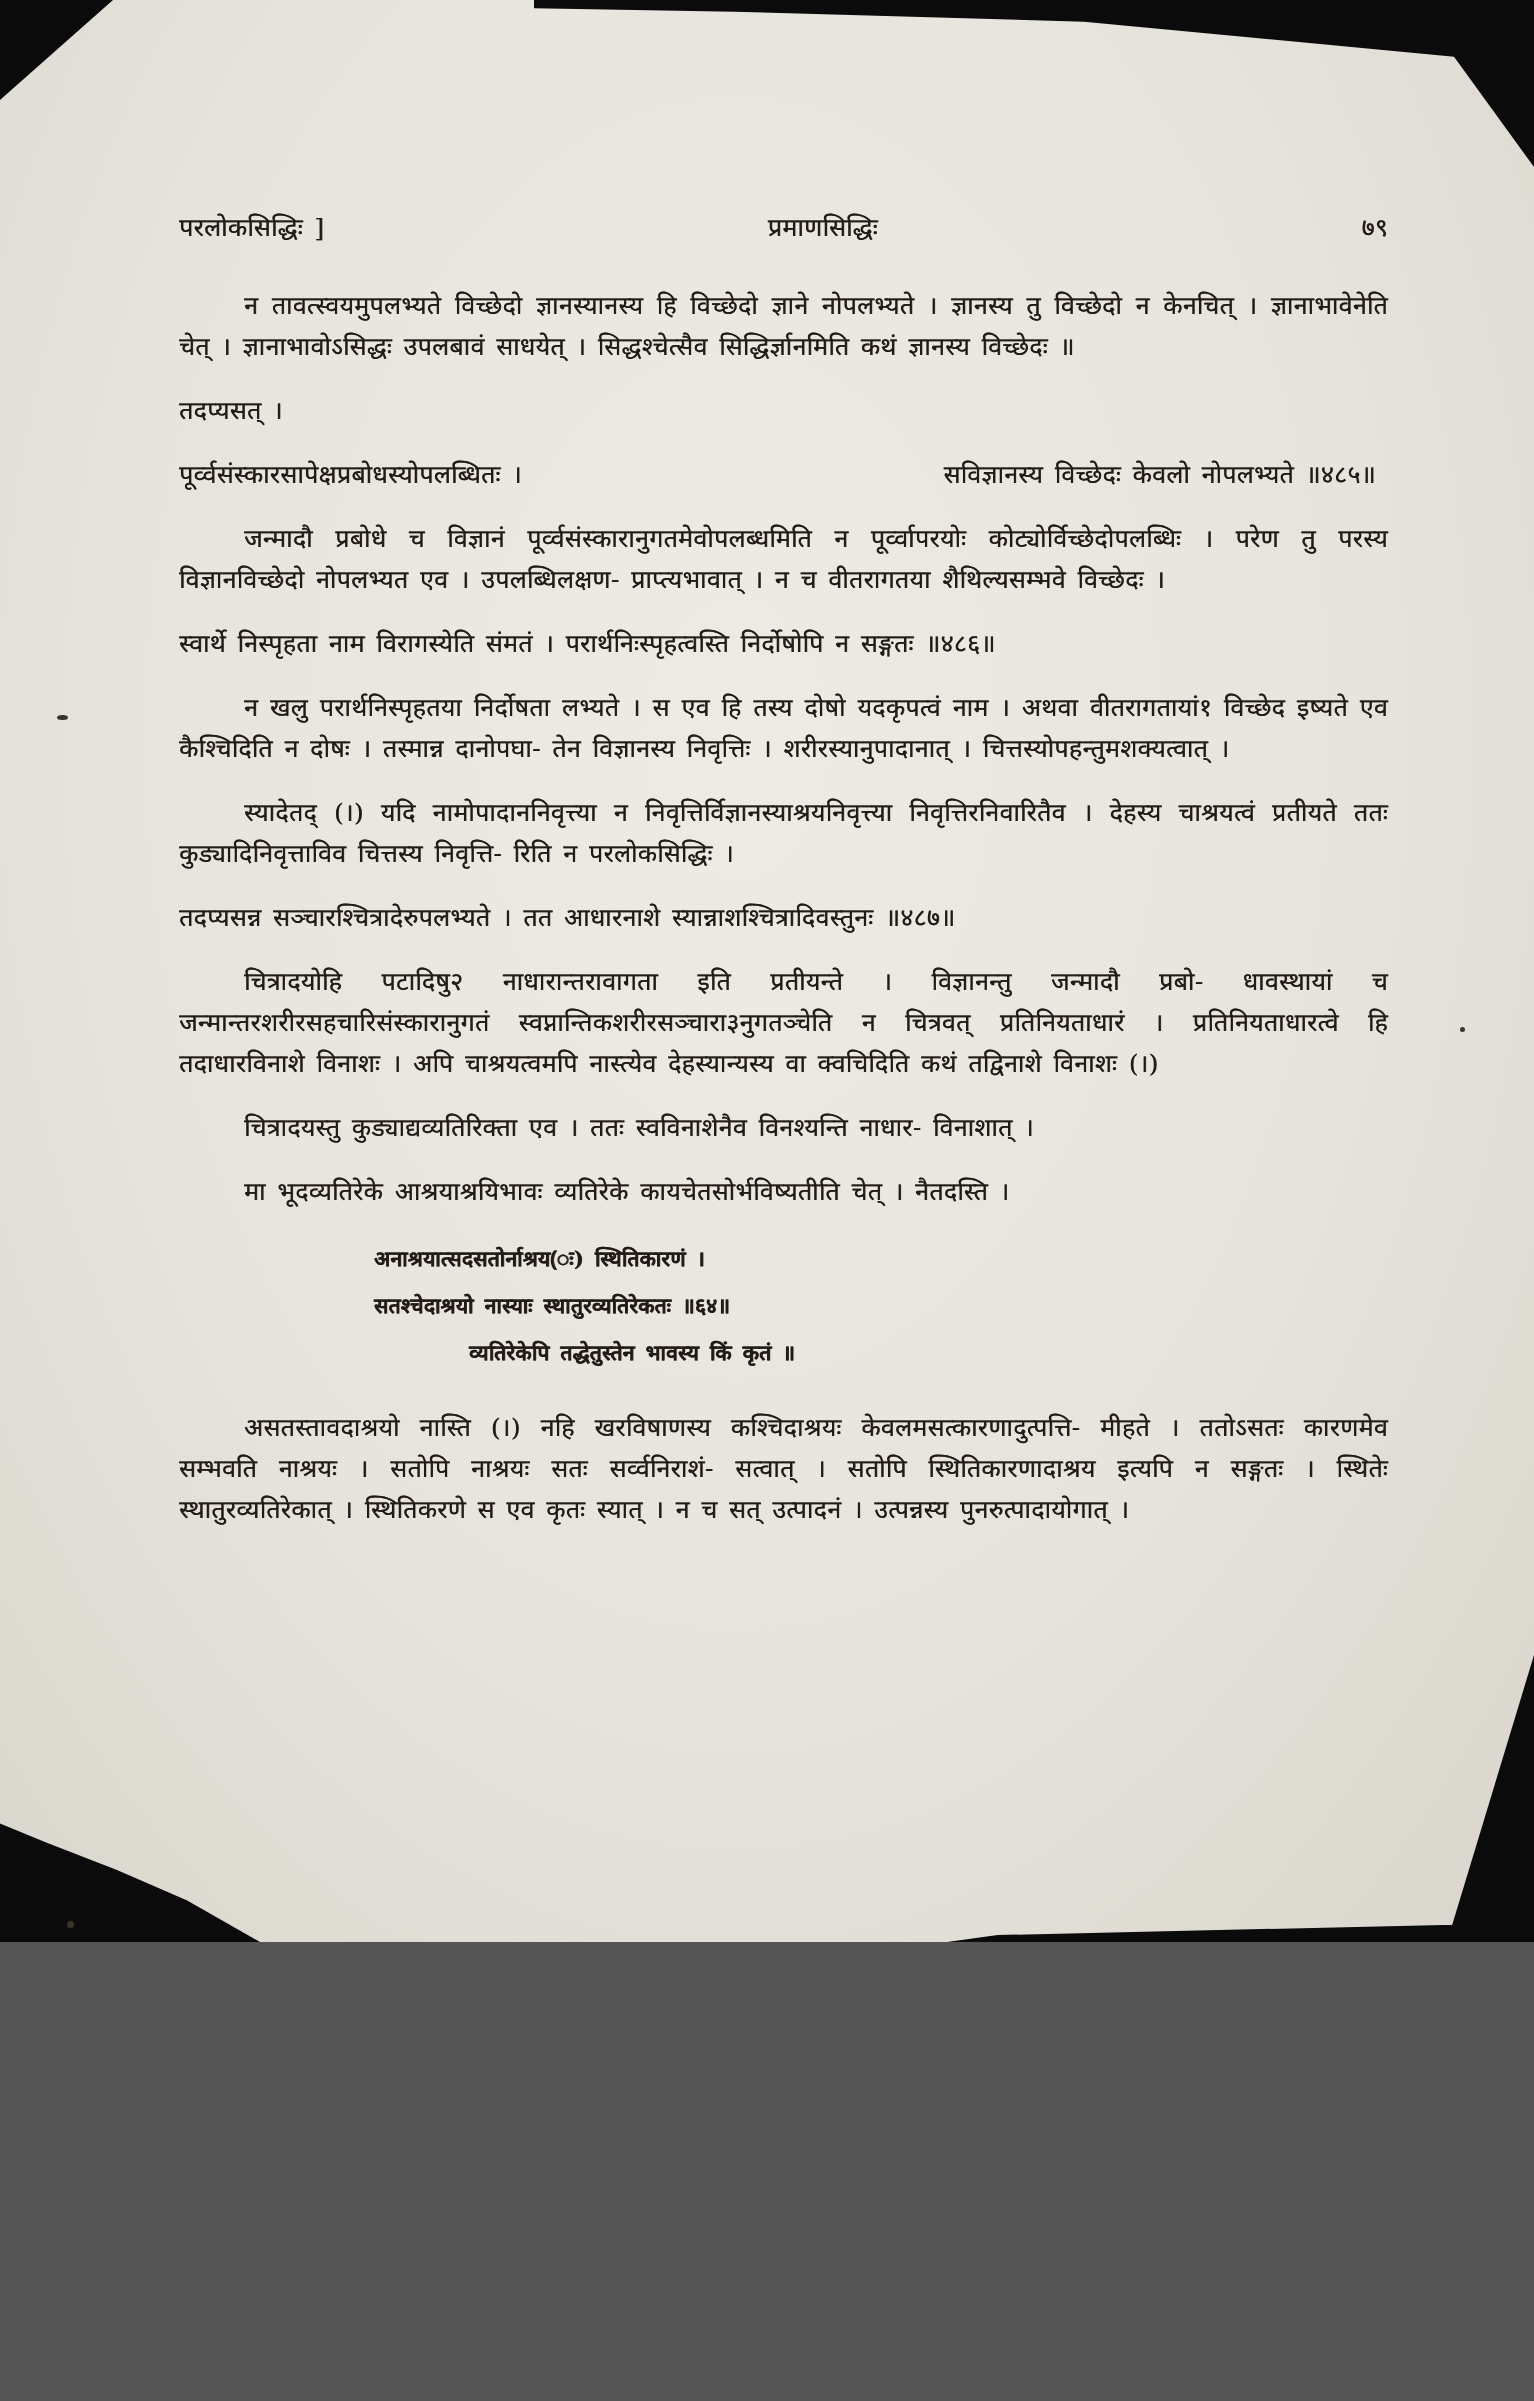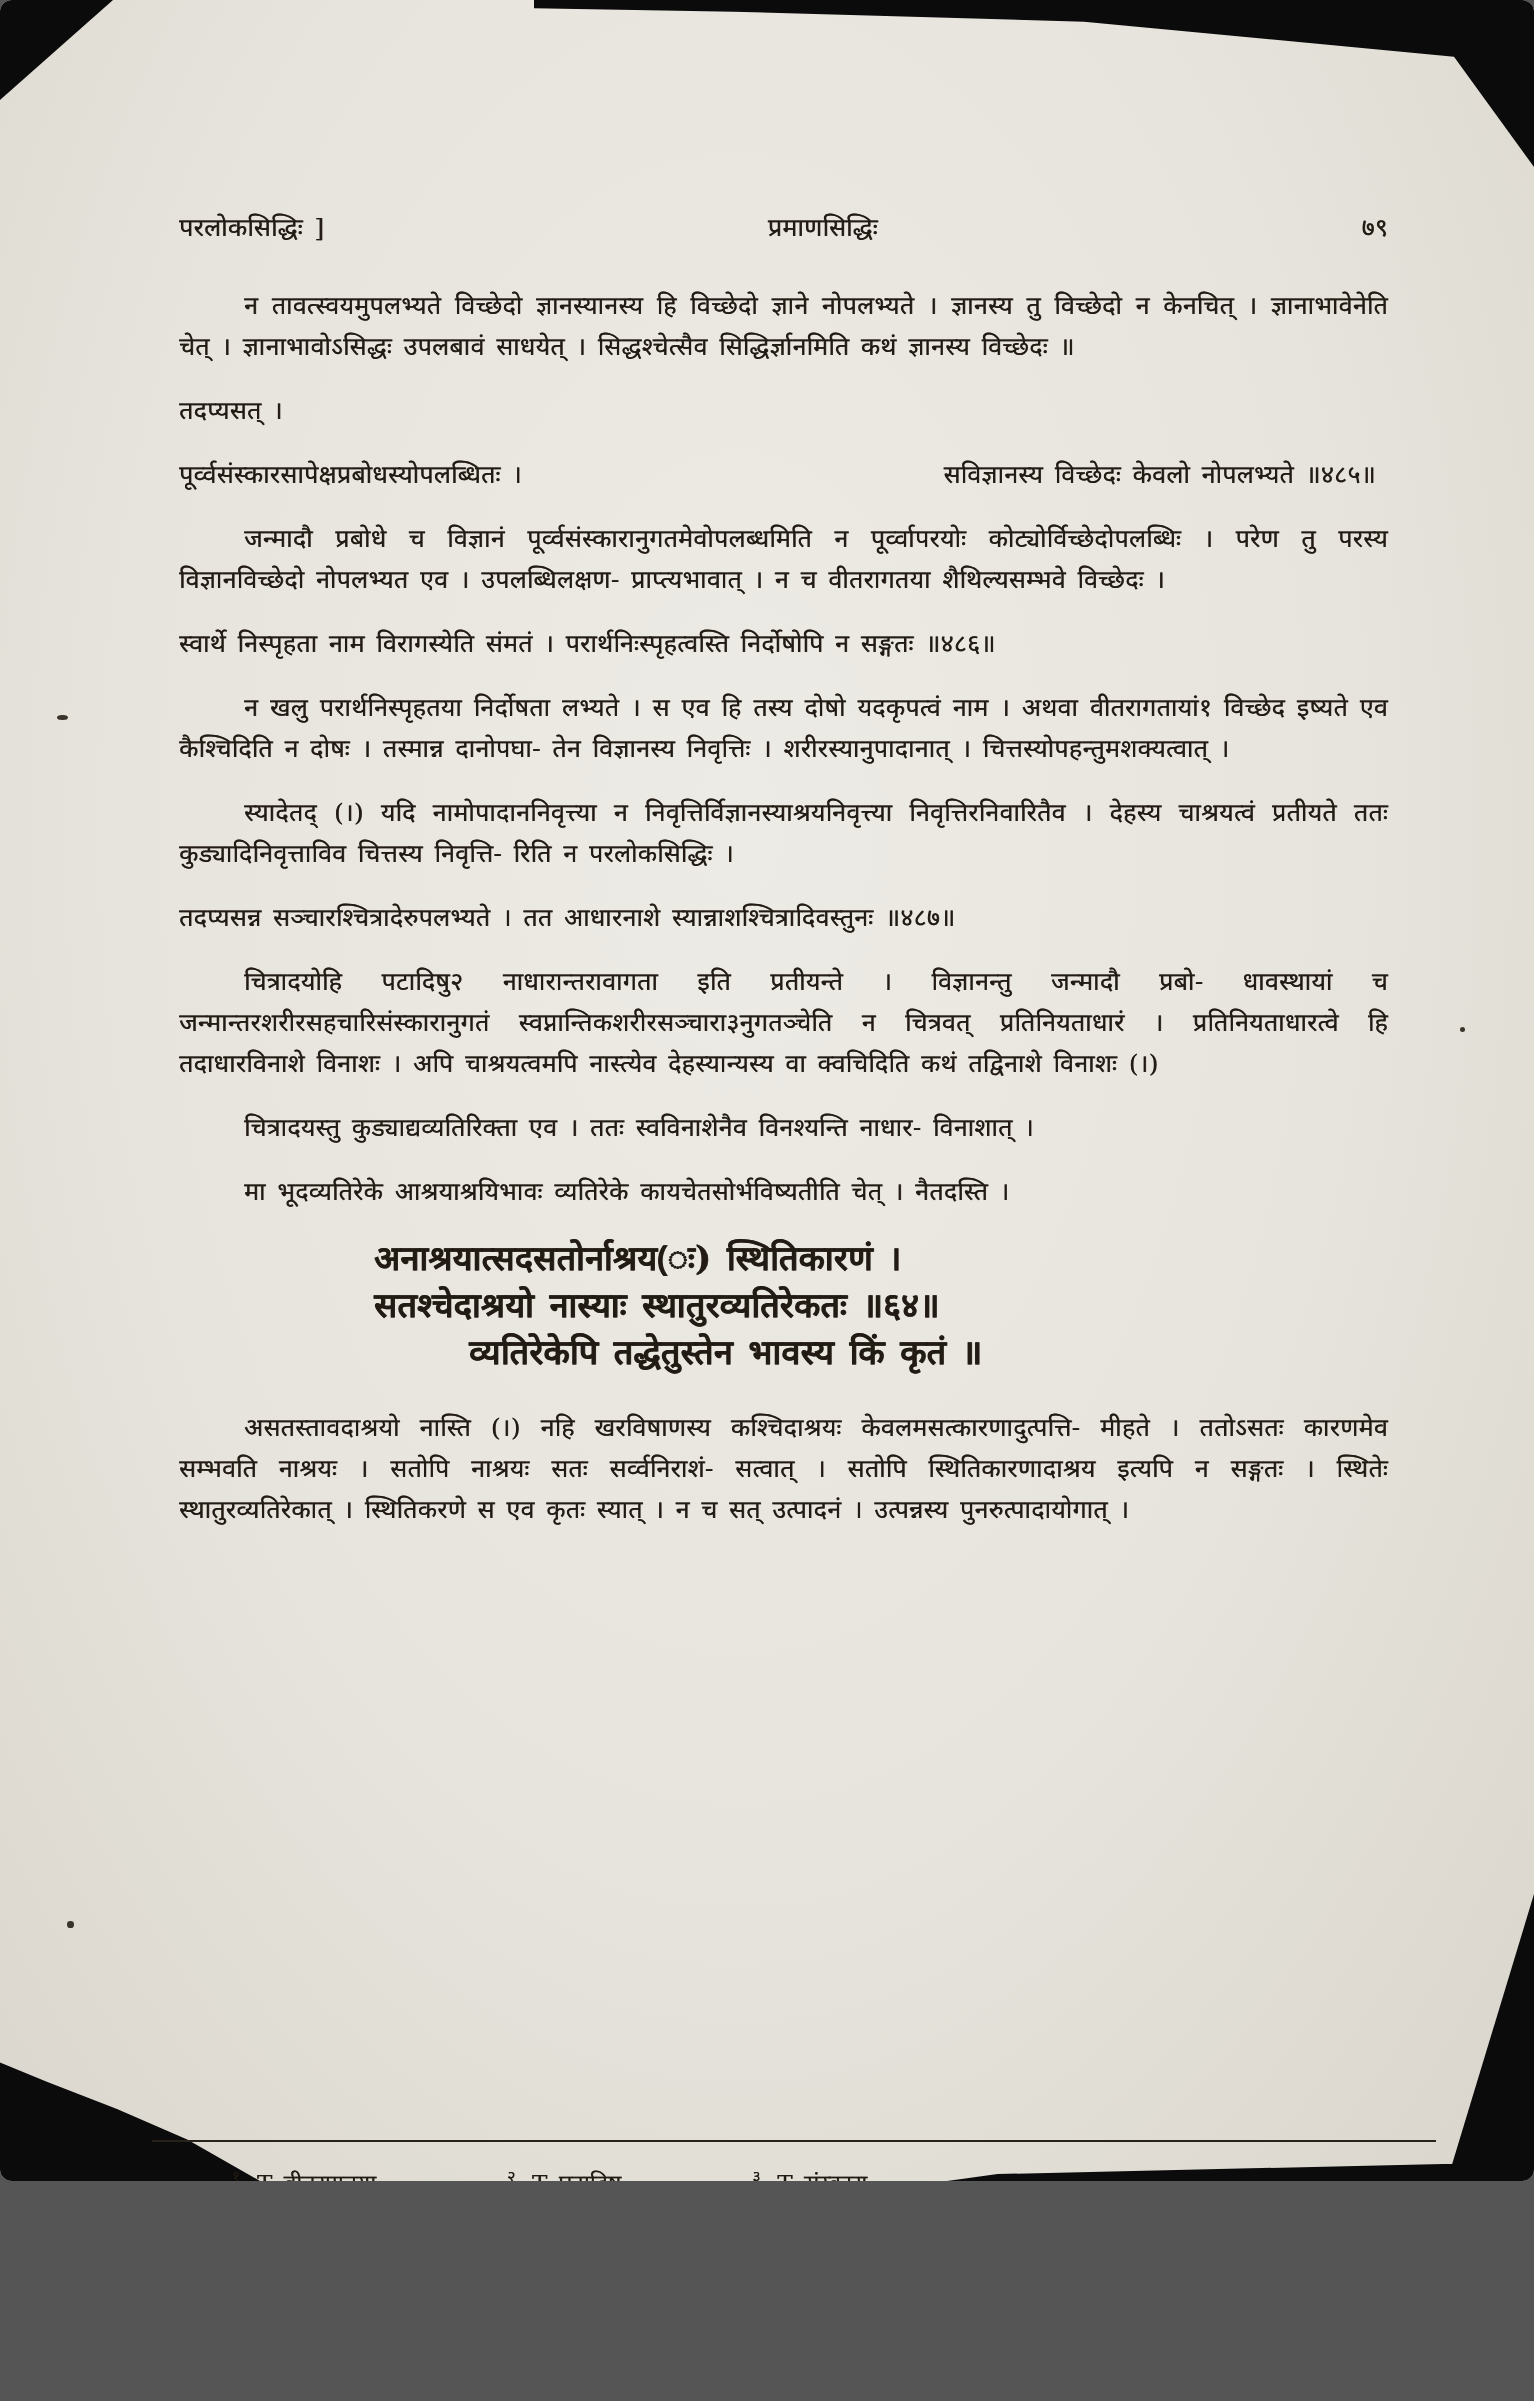--- a/index.html
+++ b/index.html
@@ -1,25 +1,24 @@
 <!DOCTYPE html>
 <html style="font-size:10.7px"><head>
 <meta charset="utf-8">
 <style>
   html,body{margin:0;padding:0;background:#555;}
   .page{
     position:relative;
-    width:1534px;height:2181px;
+    width:1534px;height:1942px;
     margin:0 auto;
     background:
       radial-gradient(ellipse at 48% 38%, #edebe5 0%, #e7e4dd 55%, #d9d5cc 100%);
     overflow:hidden;
     font-family:"DejaVu Serif","Liberation Serif",serif;
     color:#211b14;
-    border-radius:12px;
   }
   
   .artifact{position:absolute;background:#0b0b0b;}
   .art-top-left{left:0;top:0;width:113px;height:100px;
     clip-path:polygon(0 0,100% 0,0 100%);}
   .art-top-strip{left:534px;top:0;right:0;height:167px;
     clip-path:polygon(0 0,100% 0,100% 100%,92% 34%,55% 13%,20% 7%,0 5%);}
   .art-bottom-left{left:0;bottom:0;width:260px;height:160px;
     clip-path:polygon(0 100%,0 26%,18% 38%,45% 55%,72% 74%,100% 100%);}
   .art-bottom-right{right:0;bottom:0;width:87px;height:287px;
@@ -41,21 +40,21 @@
   }
   .page-header .center{margin-left:-40px;}
   .text-col p{margin:0 0 23px 0;}
   .indent{text-indent:65px;}
   .flush{text-indent:0;}
   .verse-split{display:flex;justify-content:space-between;margin:0 12px 23px 0;}
   .verse-split span{white-space:nowrap;}
   .short-line{text-align:left;}
   .centered-verse{
     margin:12px 0 31px 195px;
-    font-weight:bold;font-size:34px;line-height:47px;
+    font-weight:bold;font-size:21px;line-height:47px;
     text-align:left;text-shadow:0.6px 0 0 rgba(25,18,10,.85);
   }
   .centered-verse .vline3{padding-left:95px;}
   
   .footnote-section{
     position:absolute;left:152px;top:2140px;width:1284px;
     border-top:2.7px solid #29221a;
     padding-top:23px;
     font-size:23px;
     text-shadow:0.3px 0 0 rgba(25,18,10,.7);

